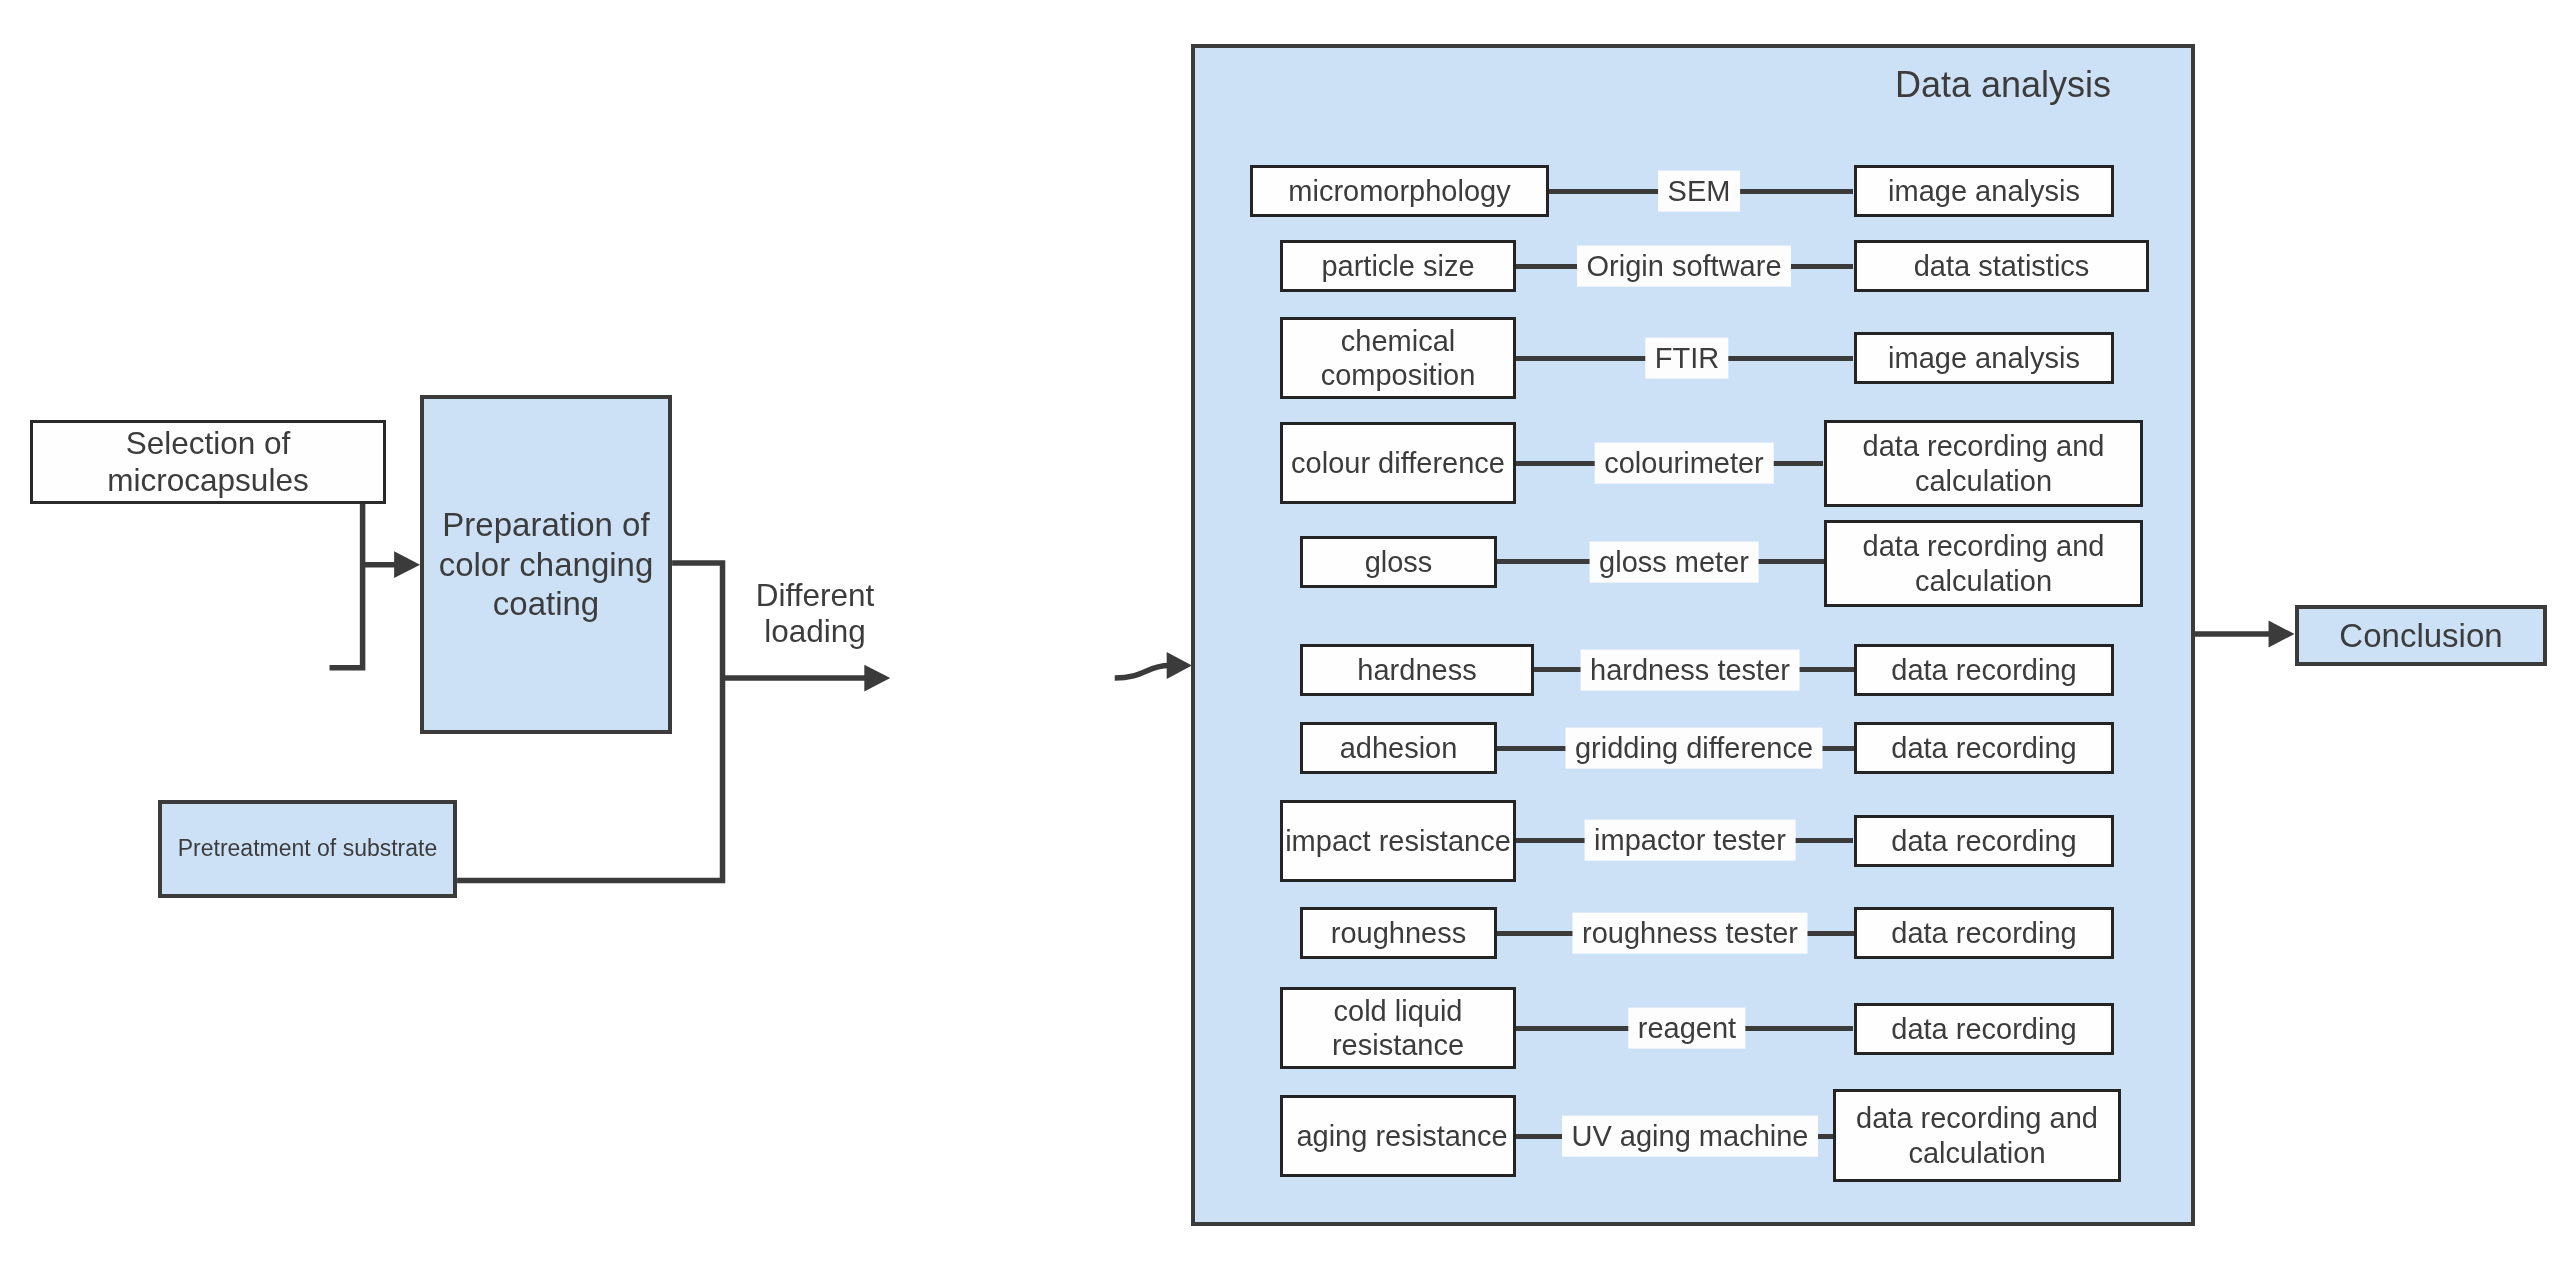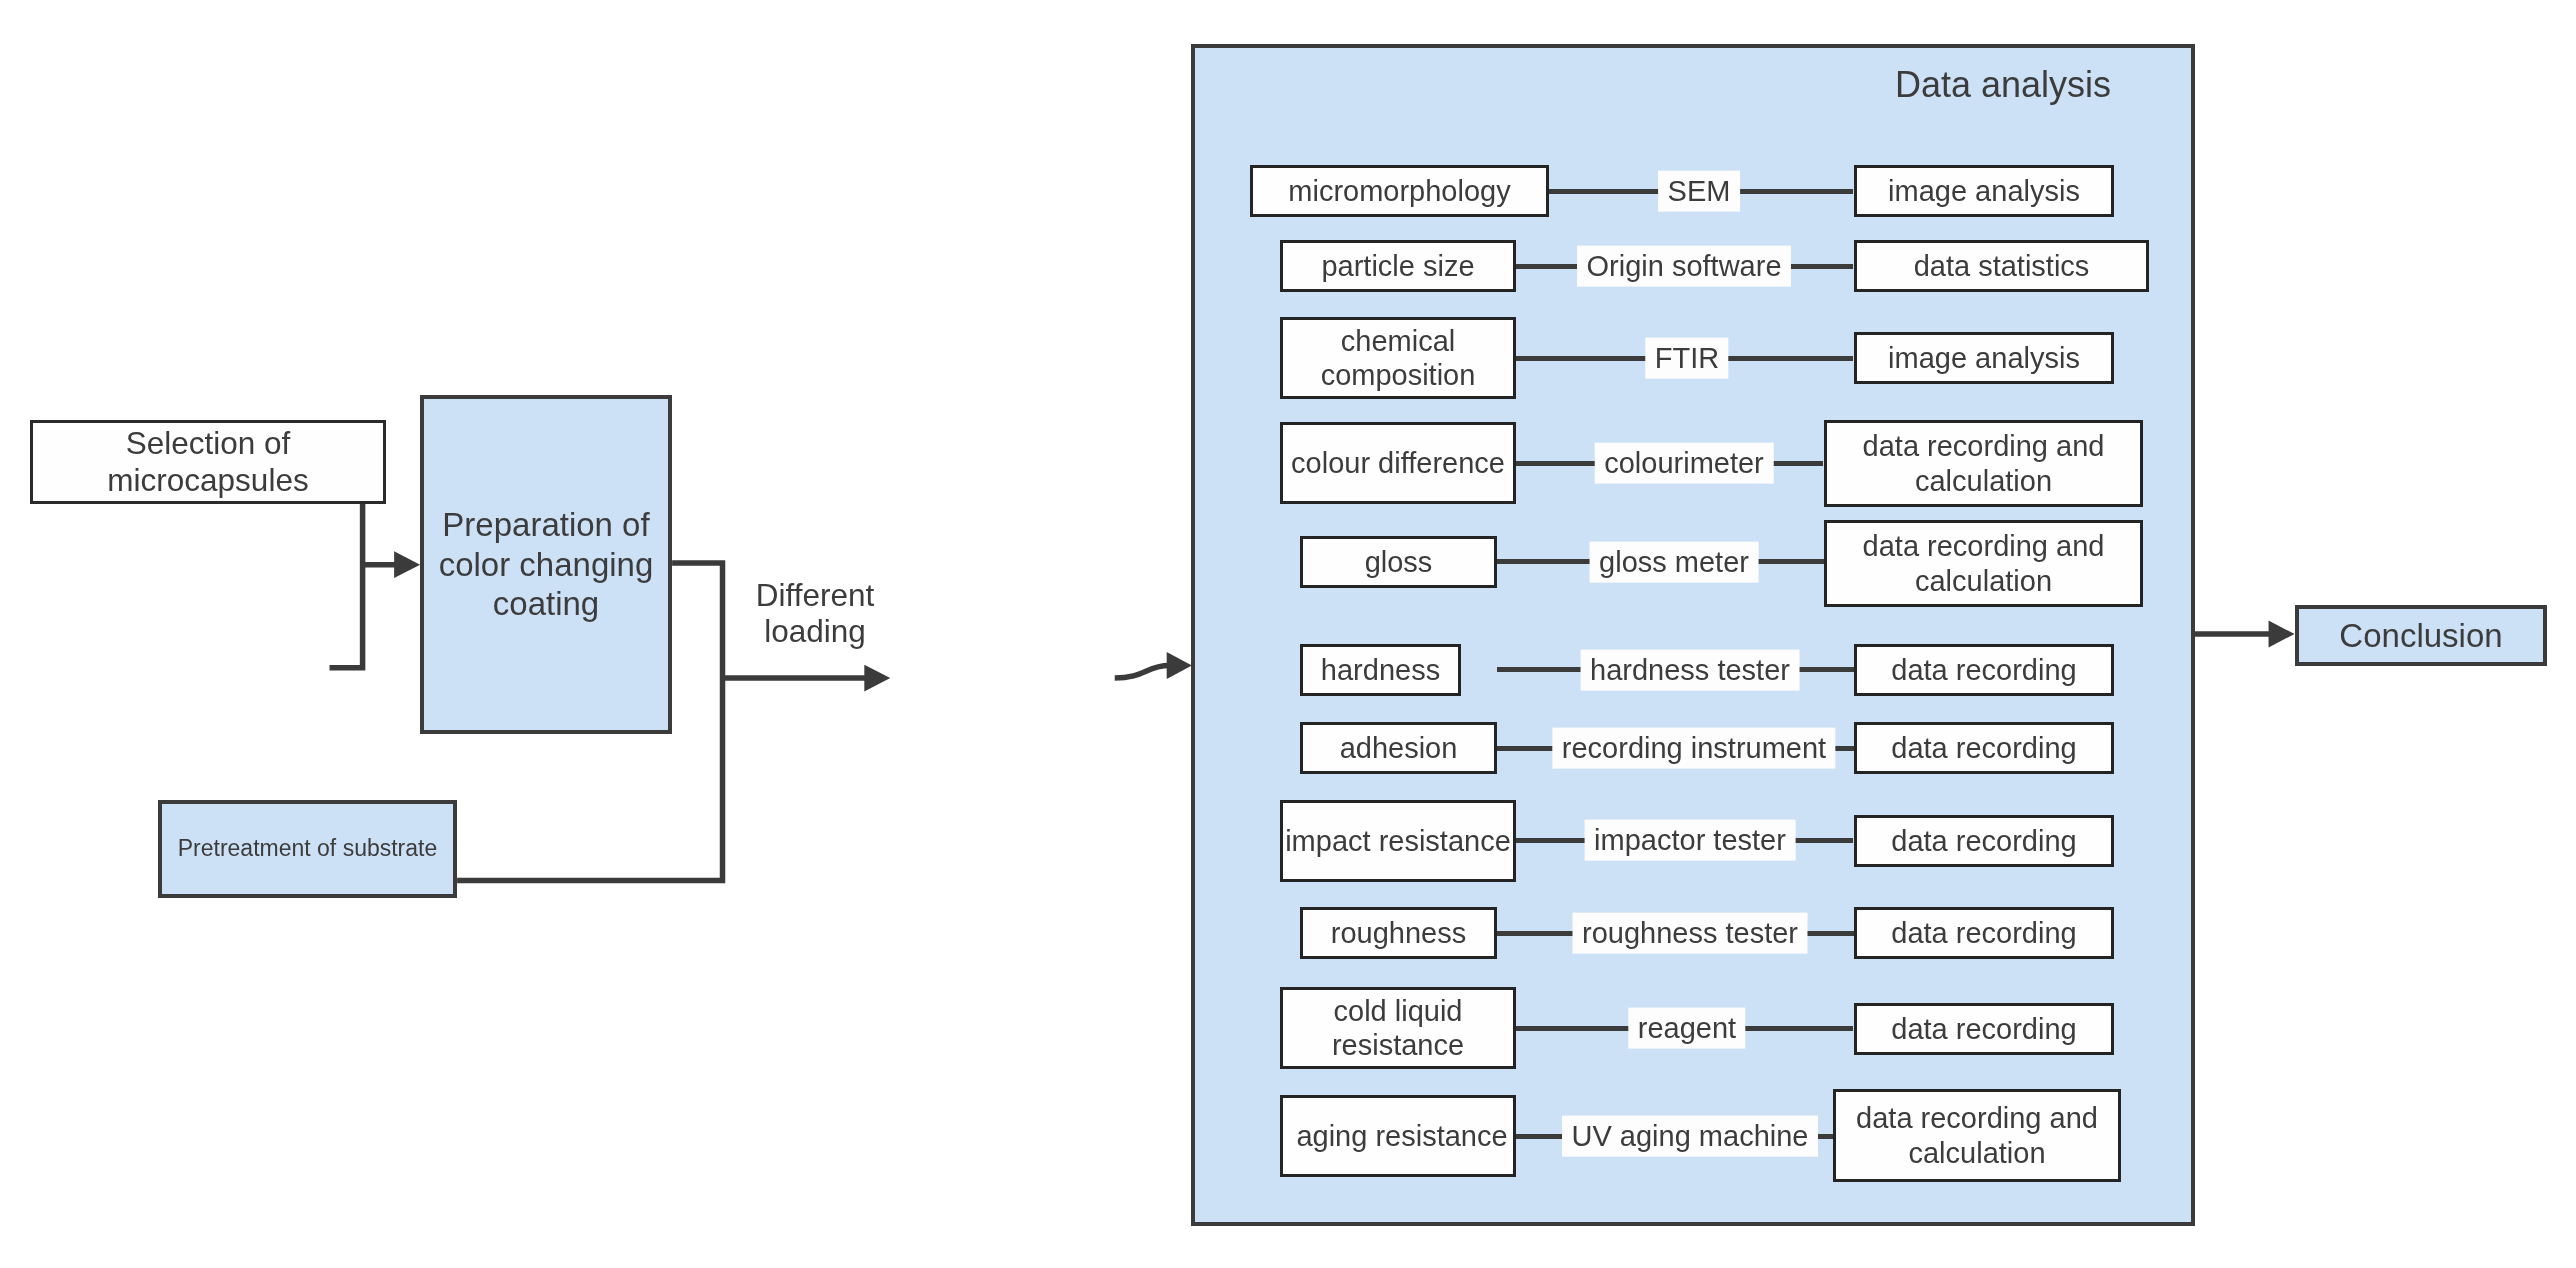--- a/index.html
+++ b/index.html
@@ -83,26 +83,26 @@
         <div class="wbox" style="left: 659px; top: 284px; width: 260px; height: 52px;">image analysis</div>
         <div class="row-line" style="left: 321px; top: 413px; width: 307px;"></div>
         <div class="wbox" style="left: 85px; top: 374px; width: 236px; height: 82px;">colour difference</div>
         <div class="mlabel" style="left: 489px; top: 415px;">colourimeter</div>
         <div class="wbox" style="left: 629px; top: 372px; width: 319px; height: 87px;">data recording and calculation</div>
         <div class="row-line" style="left: 302px; top: 511px; width: 327px;"></div>
         <div class="wbox" style="left: 105px; top: 488px; width: 197px; height: 52px;">gloss</div>
         <div class="mlabel" style="left: 479px; top: 514px;">gloss meter</div>
         <div class="wbox" style="left: 629px; top: 472px; width: 319px; height: 87px;">data recording and calculation</div>
         <div class="row-line" style="left: 302px; top: 619px; width: 357px;"></div>
-        <div class="wbox" style="left: 105px; top: 596px; width: 161px; height: 52px;">hardness</div>
+        <div class="wbox" style="left: 105px; top: 596px; width: 234px; height: 52px;">hardness</div>
         <div class="mlabel" style="left: 495px; top: 622px;">hardness tester</div>
         <div class="wbox" style="left: 659px; top: 596px; width: 260px; height: 52px;">data recording</div>
         <div class="row-line" style="left: 302px; top: 698px; width: 357px;"></div>
         <div class="wbox" style="left: 105px; top: 674px; width: 197px; height: 52px;">adhesion</div>
-        <div class="mlabel" style="left: 499px; top: 700px;">recording instrument</div>
+        <div class="mlabel" style="left: 499px; top: 700px;">gridding difference</div>
         <div class="wbox" style="left: 659px; top: 674px; width: 260px; height: 52px;">data recording</div>
         <div class="row-line" style="left: 321px; top: 790px; width: 337px;"></div>
         <div class="wbox" style="left: 85px; top: 752px; width: 236px; height: 82px;">impact resistance</div>
         <div class="mlabel" style="left: 495px; top: 792px;">impactor tester</div>
         <div class="wbox" style="left: 659px; top: 767px; width: 260px; height: 52px;">data recording</div>
         <div class="row-line" style="left: 302px; top: 883px; width: 357px;"></div>
         <div class="wbox" style="left: 105px; top: 859px; width: 197px; height: 52px;">roughness</div>
         <div class="mlabel" style="left: 495px; top: 885px;">roughness tester</div>
         <div class="wbox" style="left: 659px; top: 859px; width: 260px; height: 52px;">data recording</div>
         <div class="row-line" style="left: 321px; top: 978px; width: 337px;"></div>

